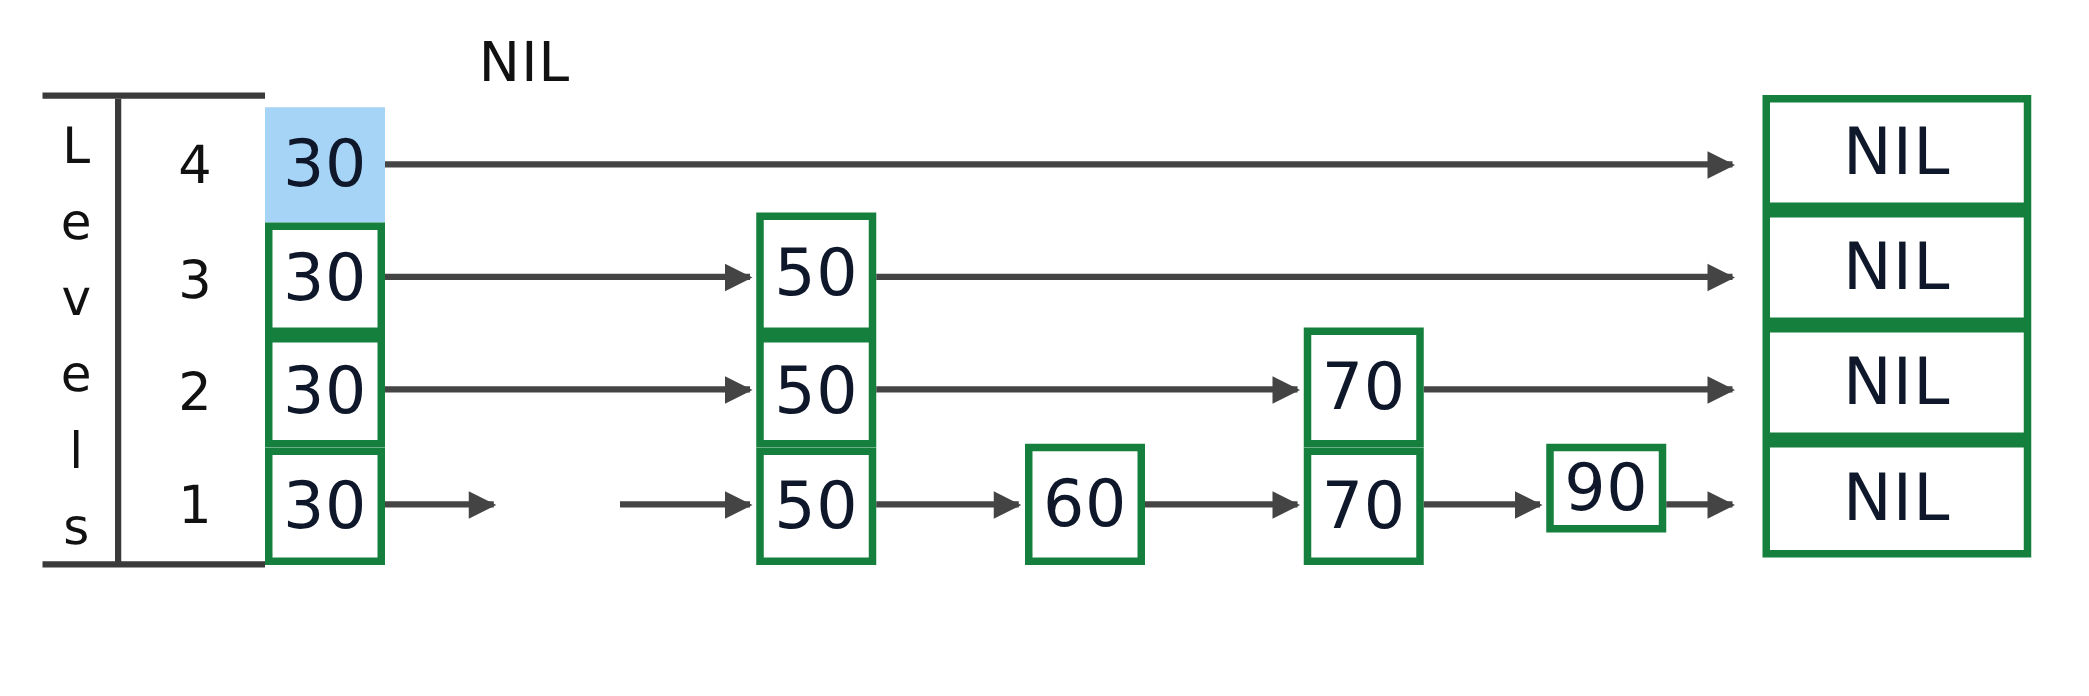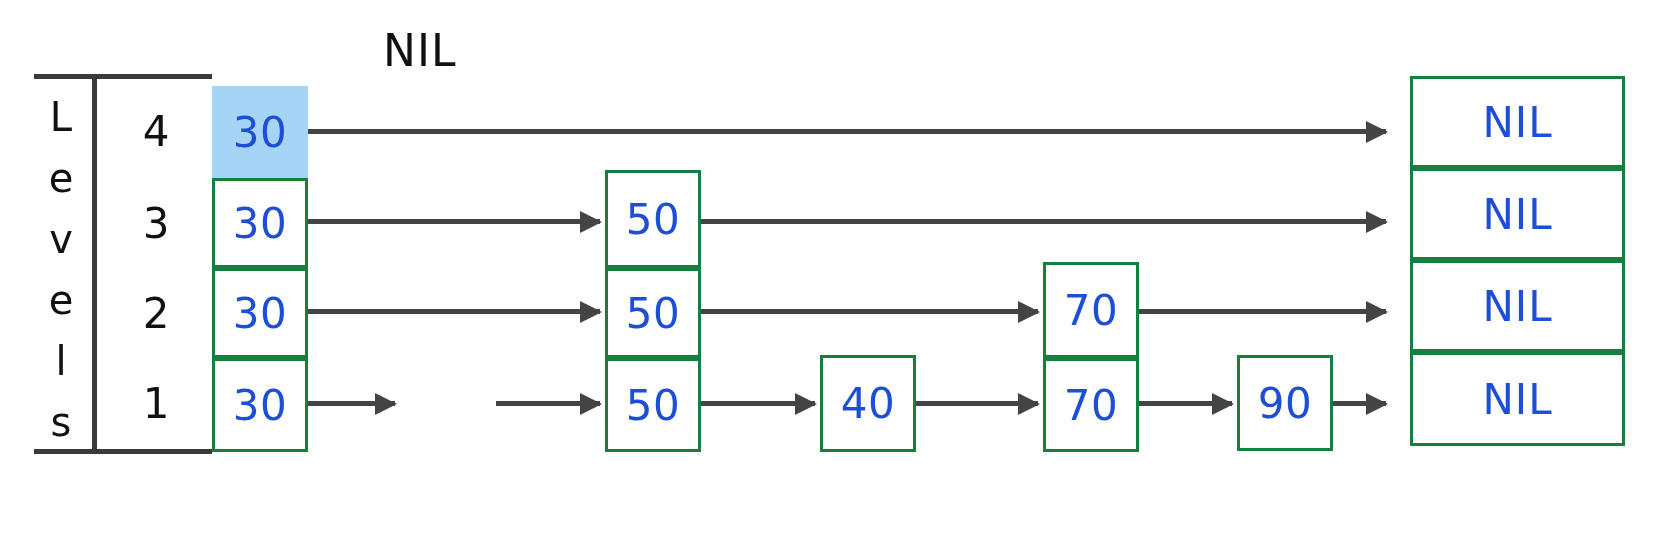--- a/index.html
+++ b/index.html
@@ -72,27 +72,27 @@
     color: #111;
     left: 383px;
     top: 25px;
     letter-spacing: 1px;
   }
 
   
   .cell {
     position: absolute;
     box-sizing: border-box;
-    border: 3px solid #15803d;
+    border: 6px solid #15803d;
     background: #ffffff;
     display: flex;
     align-items: center;
     justify-content: center;
-    font-size: 42px;
-    color: #1d4ed8;
+    font-size: 52px;
+    color: #0f172a;
     letter-spacing: 0.5px;
   }
   .cell.hl {
     background: #a6d4f7;
     border-color: #a6d4f7;
   }
   .cell.nil-cell { letter-spacing: 1px; }
 
   
   .arrow {
@@ -156,21 +156,21 @@
   <div class="arrow" style="left:701px; top:309px; width:337px;"></div>
   <div class="cell" style="left:1043px; top:262px; width:96px; height:96px;">70</div>
   <div class="arrow" style="left:1139px; top:309px; width:247px;"></div>
   <div class="cell nil-cell" style="left:1410px; top:260px; width:215px; height:92px;">NIL</div>
 
   <div class="cell" style="left:212px; top:358px; width:96px; height:94px;">30</div>
   <div class="arrow" style="left:308px; top:401px; width:87px;"></div>
   <div class="arrow" style="left:496px; top:401px; width:104px;"></div>
   <div class="cell" style="left:605px; top:358px; width:96px; height:94px;">50</div>
   <div class="arrow" style="left:701px; top:401px; width:114px;"></div>
-  <div class="cell" style="left:820px; top:355px; width:96px; height:97px;">40</div>
+  <div class="cell" style="left:820px; top:355px; width:96px; height:97px;">60</div>
   <div class="arrow" style="left:916px; top:401px; width:122px;"></div>
   <div class="cell" style="left:1043px; top:358px; width:96px; height:94px;">70</div>
   <div class="arrow" style="left:1139px; top:401px; width:93px;"></div>
-  <div class="cell" style="left:1237px; top:355px; width:96px; height:96px;">90</div>
+  <div class="cell" style="left:1237px; top:355px; width:96px; height:71px;">90</div>
   <div class="arrow" style="left:1333px; top:401px; width:53px;"></div>
   <div class="cell nil-cell" style="left:1410px; top:352px; width:215px; height:94px;">NIL</div>
 
 </div>
 
 </body></html>

